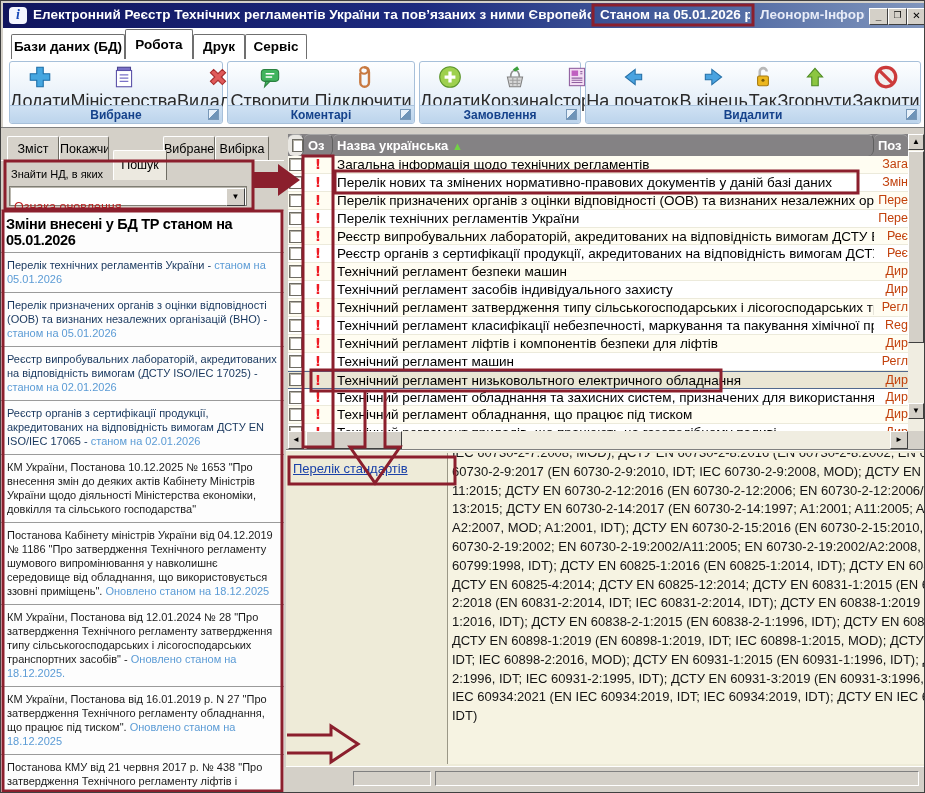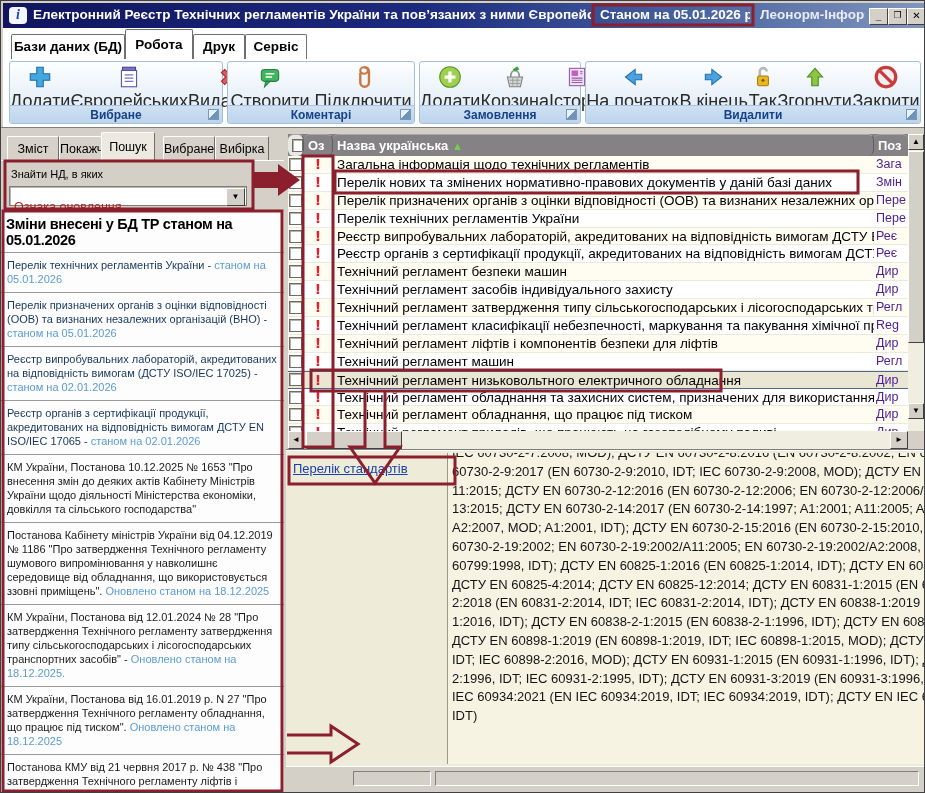--- a/index.html
+++ b/index.html
@@ -76,21 +76,21 @@
   .sortarrow{color:#72d245;font-size:11px;}
   .tbody{position:absolute;left:0;top:22px;width:620px;height:275px;overflow:hidden;background:#fff;}
   .trow{display:flex;height:17.9px;box-sizing:border-box;border-bottom:1px solid #eceadb;background:#fff;}
   .trow.odd{background:#fffdf2;}
   .trow.sel{background:#eae6d4;border-top:1px solid #51688e;border-bottom:1px solid #51688e;}
   .tc{box-sizing:border-box;white-space:nowrap;overflow:hidden;}
   .tc.c-chk{width:16px;display:flex;align-items:center;justify-content:center;border-right:1px solid #e4e1d2;}
   .tc.c-oz{width:29px;text-align:center;color:#ee1c25;font-weight:bold;font-size:14px;line-height:17px;
     border-right:1px solid #e4e1d2;font-family:"DejaVu Sans",sans-serif;}
   .tc.c-name{width:541px;font-size:13.5px;color:#000;line-height:17.5px;padding-left:4px;}
-  .tc.c-pos{width:34px;font-size:12.5px;color:#4c1d95;line-height:17.5px;padding-left:2px;}
+  .tc.c-pos{width:34px;font-size:12.5px;color:#c2410c;line-height:17.5px;padding-left:2px;text-align:right;}
   .chkbox{width:11px;height:11px;background:#fff;border:1px solid #6e6c64;
     box-shadow:inset 1px 1px 0 #b5b2a8;}
   
   .sbtn{position:absolute;background:#d4d0c8;border-top:1px solid #fff;border-left:1px solid #fff;
     border-right:1px solid #404040;border-bottom:1px solid #404040;text-align:center;color:#000;
     font-size:8px;line-height:14px;box-sizing:border-box;}
   .strack{position:absolute;background:#f0ede1;}
   .sthumb{position:absolute;background:#d4d0c8;border-top:1px solid #fff;border-left:1px solid #fff;
     border-right:1px solid #404040;border-bottom:1px solid #404040;box-sizing:border-box;}
   
@@ -143,21 +143,21 @@
                 <path d="M9 3h6v6h6v6h-6v6H9v-6H3V9h6z" fill="#45a6e0" stroke="#1c6ea8"></path>
               </svg></span>
             <span class="rlabel">Додати</span>
           </div>
           <div class="rbtn">
             <span class="ricon"><svg xmlns="http://www.w3.org/2000/svg" viewBox="0 0 24 24" width="26" height="26">
                 <rect x="6" y="3" width="12" height="4" fill="#7a72c8" stroke="#4a4390"></rect>
                 <rect x="5" y="6" width="14" height="15" fill="#fff" stroke="#5a51a8"></rect>
                 <path d="M8 10h8M8 13h8M8 16h8" stroke="#7a72c8"></path>
               </svg></span>
-            <span class="rlabel">Європейських</span>
+            <span class="rlabel">Міністерства</span>
           </div>
           <div class="rbtn">
             <span class="ricon"><svg xmlns="http://www.w3.org/2000/svg" viewBox="0 0 24 24" width="26" height="26">
                 <path d="M5 8l3-3 4 4 4-4 3 3-4 4 4 4-3 3-4-4-4 4-3-3 4-4z" fill="#e05a5a" stroke="#a82a2a"></path>
               </svg></span>
             <span class="rlabel">Видалити</span>
           </div>
         </div>
     <div class="rcap">
           <span>Вибране</span>
@@ -260,21 +260,21 @@
           <span class="launcher"></span>
         </div>
       </div>
     </div>
 
   <div class="hstrip"></div>
 
   <div class="lpanel">
     <span class="ltab" style="left:6px;width:50px;">Зміст</span>
     <span class="ltab" style="left:58px;width:48px;">Покажчик</span>
-    <span class="ltab active" style="left:100px;width:52px;">Пошук</span>
+    <span class="ltab active" style="left:112px;width:52px;margin-top:18px;">Пошук</span>
     <span class="ltab" style="left:162px;width:50px;">Вибране</span>
     <span class="ltab" style="left:214px;width:52px;">Вибірка</span>
 
     <div class="searchzone">
       <span class="findlabel">Знайти НД, в яких</span>
       <div class="combo">
         <span class="combo-text">Ознака оновлення</span>
         <span class="combo-btn">▼</span>
       </div>
     </div>

